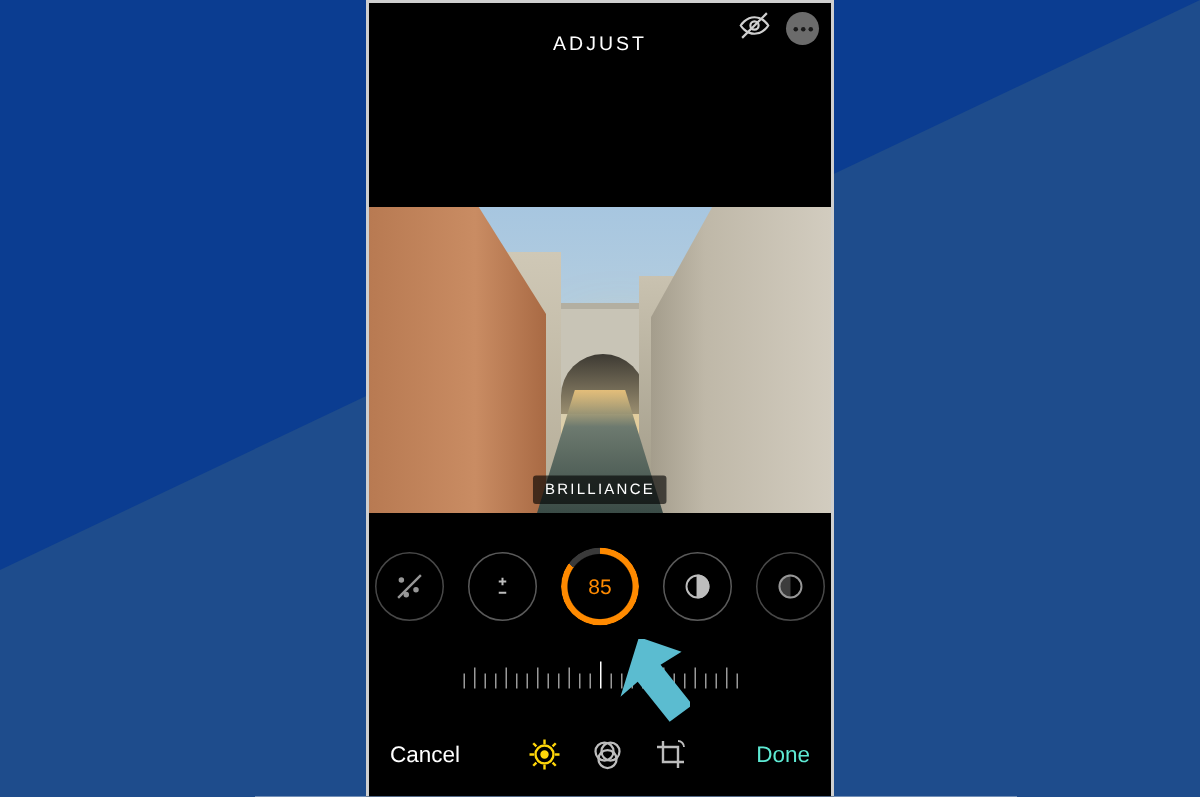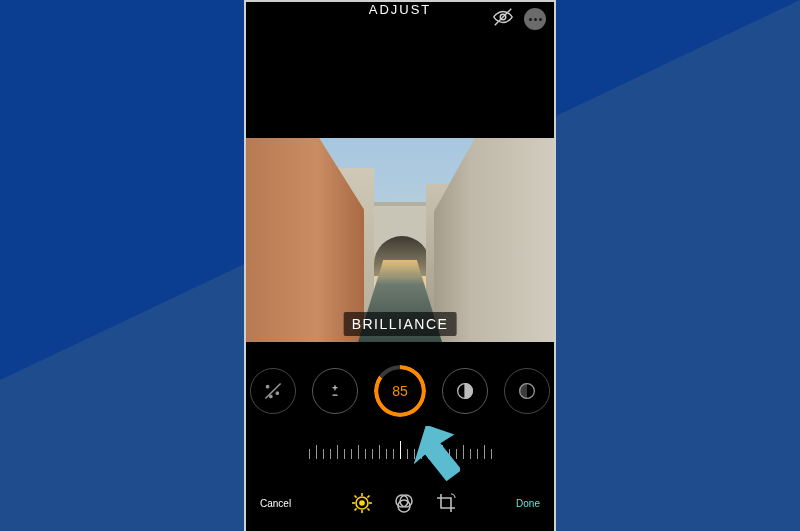--- a/index.html
+++ b/index.html
@@ -1,21 +1,21 @@
 <!DOCTYPE html>
 <html><head>
 <meta charset="utf-8">
 <style>
   html,body{margin:0;padding:0;width:800px;height:531px;overflow:hidden;font-family:-apple-system,Helvetica,Arial,sans-serif;}
   .bg{position:relative;width:800px;height:531px;background:#1e4c8c;}
   .bg::before{content:"";position:absolute;left:0;top:0;width:0;height:0;
     border-right:800px solid transparent;border-top:380px solid #0b3d91;}
   .phone{position:absolute;left:244px;top:0;width:312px;height:531px;background:#000;
     border:2px solid #cfcfcf;border-bottom:none;box-sizing:border-box;overflow:hidden;}
-  .topbar{position:relative;height:34px;display:flex;align-items:flex-start;justify-content:center;}
+  .topbar{position:relative;height:34px;display:flex;align-items:flex-end;justify-content:center;}
   .title{color:#fff;font-size:13px;letter-spacing:2px;font-weight:500;}
   .top-icons{position:absolute;right:8px;top:0;height:34px;display:flex;align-items:center;gap:10px;}
   .eye-slash{color:#d0d0d0;}
   .more-btn{width:22px;height:22px;border-radius:50%;background:#6b6b6b;display:flex;align-items:center;justify-content:center;}
   .dot{width:3px;height:3px;border-radius:50%;background:#1a1a1a;margin:0 1px;}
   .blackgap{height:102px;background:#000;}
   .photo{position:relative;height:204px;overflow:hidden;}
   .sky{position:absolute;inset:0;background:linear-gradient(180deg,#a7c6e0 0%,#bcd2de 55%,#e0cfa8 75%,#c9b78c 100%);}
   .sun{position:absolute;left:154px;top:108px;width:26px;height:26px;border-radius:50%;
     background:radial-gradient(circle,#fff7d6 0%,#ffd37a 40%,rgba(255,180,60,0) 70%);
@@ -26,39 +26,39 @@
   .bridge{position:absolute;left:108px;top:64px;width:96px;height:70px;background:#c8c4b6;border-top:4px solid #b3afa1;}
   .arch{position:absolute;left:128px;top:98px;width:56px;height:40px;border-top-left-radius:30px;border-top-right-radius:30px;
     background:linear-gradient(180deg,#3d3a33 0%,#9a8e70 100%);}
   .bL{position:absolute;left:0;top:0;width:118px;height:100%;background:linear-gradient(90deg,#b87a52 0%,#c98c63 60%,#a96a44 100%);
     clip-path:polygon(0 0,62% 0,100% 35%,100% 100%,0 100%);}
   .bL2{position:absolute;left:86px;top:30px;width:42px;height:174px;background:linear-gradient(180deg,#cfc8b6,#b4ac97);}
   .bR{position:absolute;right:0;top:0;width:120px;height:100%;background:linear-gradient(270deg,#d2ccbf 0%,#bfb8a8 70%,#a49d8c 100%);
     clip-path:polygon(34% 0,100% 0,100% 100%,0 100%,0 36%);}
   .bR2{position:absolute;right:94px;top:46px;width:34px;height:158px;background:linear-gradient(180deg,#c9c2b0,#9f9986);}
   .brilliance-label{position:absolute;left:50%;bottom:6px;transform:translateX(-50%);
-    background:rgba(0,0,0,.62);color:#fff;font-size:14px;letter-spacing:1.5px;padding:4px 8px;border-radius:2px;text-align:center;}
+    background:rgba(0,0,0,.62);color:#fff;font-size:10px;letter-spacing:1.5px;padding:4px 8px;border-radius:2px;text-align:center;}
   .dials{height:78px;display:flex;align-items:center;justify-content:center;gap:16px;overflow:hidden;margin-top:10px;}
   .dial{width:44px;height:44px;border-radius:50%;border:1.5px solid #5a5a5a;display:flex;align-items:center;justify-content:center;flex:0 0 auto;}
   .dial.edge{width:44px;height:44px;opacity:.8;}
   .dial.off{margin-left:-30px;}
   .dial.off2{margin-right:-30px;}
   .dial svg{display:block;}
   .dial.active{width:52px;height:52px;border:none;position:relative;}
   .dial.active .ring{position:absolute;inset:0;border-radius:50%;
     background:conic-gradient(#ff8a00 0deg,#ff8a00 306deg,#3a3a3a 306deg,#3a3a3a 360deg);
     -webkit-mask:radial-gradient(circle,transparent 58%,#000 60%);mask:radial-gradient(circle,transparent 58%,#000 60%);}
   .dial.active .val{position:relative;color:#ff8a00;font-size:14px;font-weight:500;}
   .slider{height:40px;display:flex;align-items:center;justify-content:center;position:relative;}
   .ticks{display:flex;gap:6px;align-items:flex-end;}
   .ticks span{width:1px;background:#9a9a9a;height:10px;}
   .ticks span.tall{height:18px;background:#fff;}
   .ticks span.mid{height:14px;}
   .bottombar{position:absolute;left:0;right:0;bottom:6px;height:40px;display:flex;align-items:center;justify-content:space-between;padding:0 14px 2px;}
-  .txtbtn{font-size:10px;}
+  .txtbtn{font-size:15px;}
   .cancel{color:#fff;}
   .done{color:#5eead4;font-weight:500;}
   .tools{display:flex;align-items:center;gap:18px;}
   .tool svg{display:block;}
   .arrow{position:absolute;left:394px;top:426px;pointer-events:none;}
 </style>
 </head>
 <body>
 
 <div class="bg">

